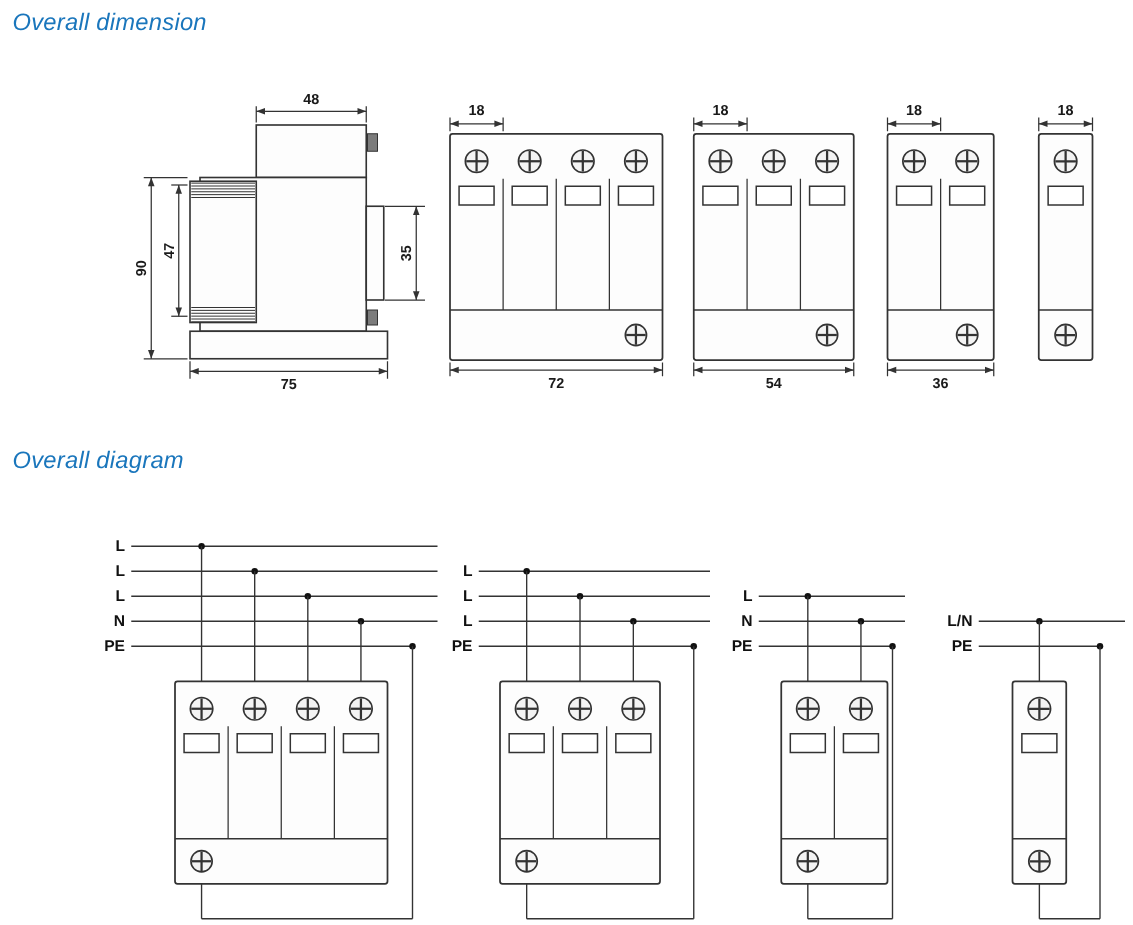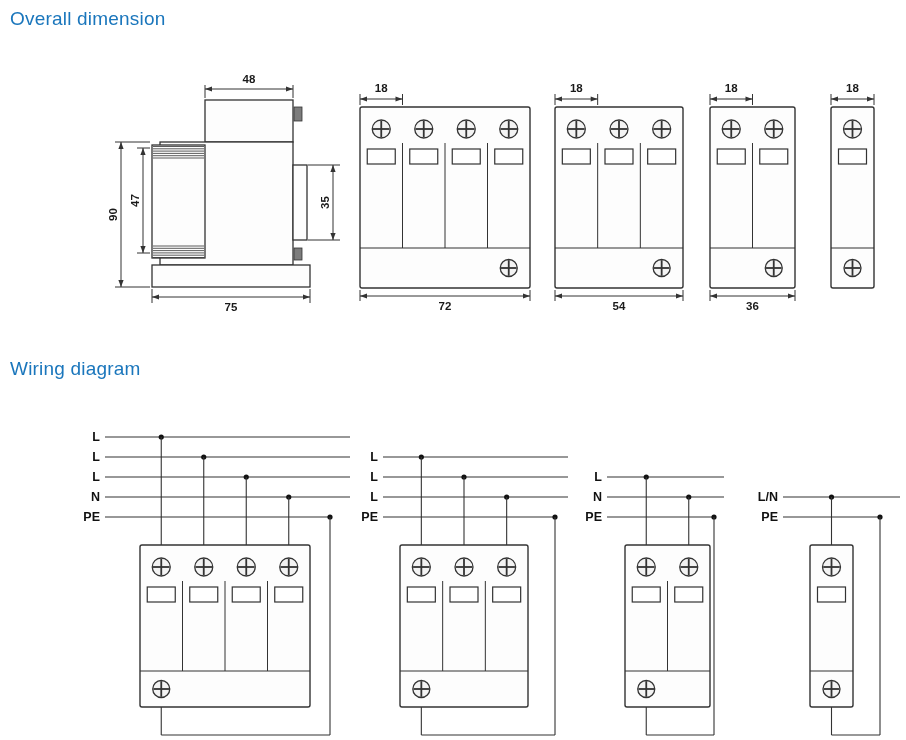--- a/index.html
+++ b/index.html
@@ -1,35 +1,35 @@
 <!DOCTYPE html>
 <html><head>
 <meta charset="utf-8">
 <style>
   html,body{margin:0;padding:0;}
   body{
     width:906px;height:740px;background:#ffffff;position:relative;overflow:hidden;
     font-family:"Liberation Sans", sans-serif;
   }
   .section-title{
-    position:absolute;left:10px;font-size:19px;font-weight:400;letter-spacing:.2px;
+    position:absolute;left:10px;font-size:19px;font-weight:400;letter-spacing:.2px;font-style:italic;
   }
   #dim-title{top:8px;}
   #wiring-title{top:358px;}
   #main-svg{position:absolute;top:0;left:0;}
   #main-svg text{font-family:"Liberation Sans", sans-serif;}
   .dim-text{font-size:11.5px;font-weight:bold;fill:#1a1a1a;}
   .wire-label{font-size:12.5px;font-weight:bold;fill:#111111;}
 </style>
 </head>
 <body style="background: rgb(255, 255, 255);">
 
 <div class="section-title" id="dim-title" style="color: rgb(26, 118, 188);">Overall dimension</div>
 
-<div class="section-title" id="wiring-title" style="color: rgb(26, 118, 188);">Wiring diagram</div>
+<div class="section-title" id="wiring-title" style="color: rgb(26, 118, 188);">Overall diagram</div>
 
 <svg id="main-svg" width="906" height="740" viewBox="0 0 906 740" xmlns="http://www.w3.org/2000/svg">
     <g>
       <rect x="205" y="100" width="88" height="42" fill="#fdfdfd" stroke="#333333" stroke-width="1.3"></rect>
       <rect x="160" y="142" width="133" height="123" fill="#fdfdfd" stroke="#333333" stroke-width="1.3"></rect>
       <rect x="152" y="145" width="53" height="113" fill="#fdfdfd" stroke="#333333" stroke-width="1.3"></rect>
       <rect x="152" y="265" width="158" height="22" fill="#fdfdfd" stroke="#333333" stroke-width="1.3"></rect>
       <rect x="293" y="165" width="14" height="75" fill="#fdfdfd" stroke="#333333" stroke-width="1.3"></rect>
       <rect x="294" y="107" width="8" height="14" fill="#7c7c7c" stroke="#333333" stroke-width="0.8"></rect>
       <rect x="294" y="248" width="8" height="12" fill="#7c7c7c" stroke="#333333" stroke-width="0.8"></rect>

